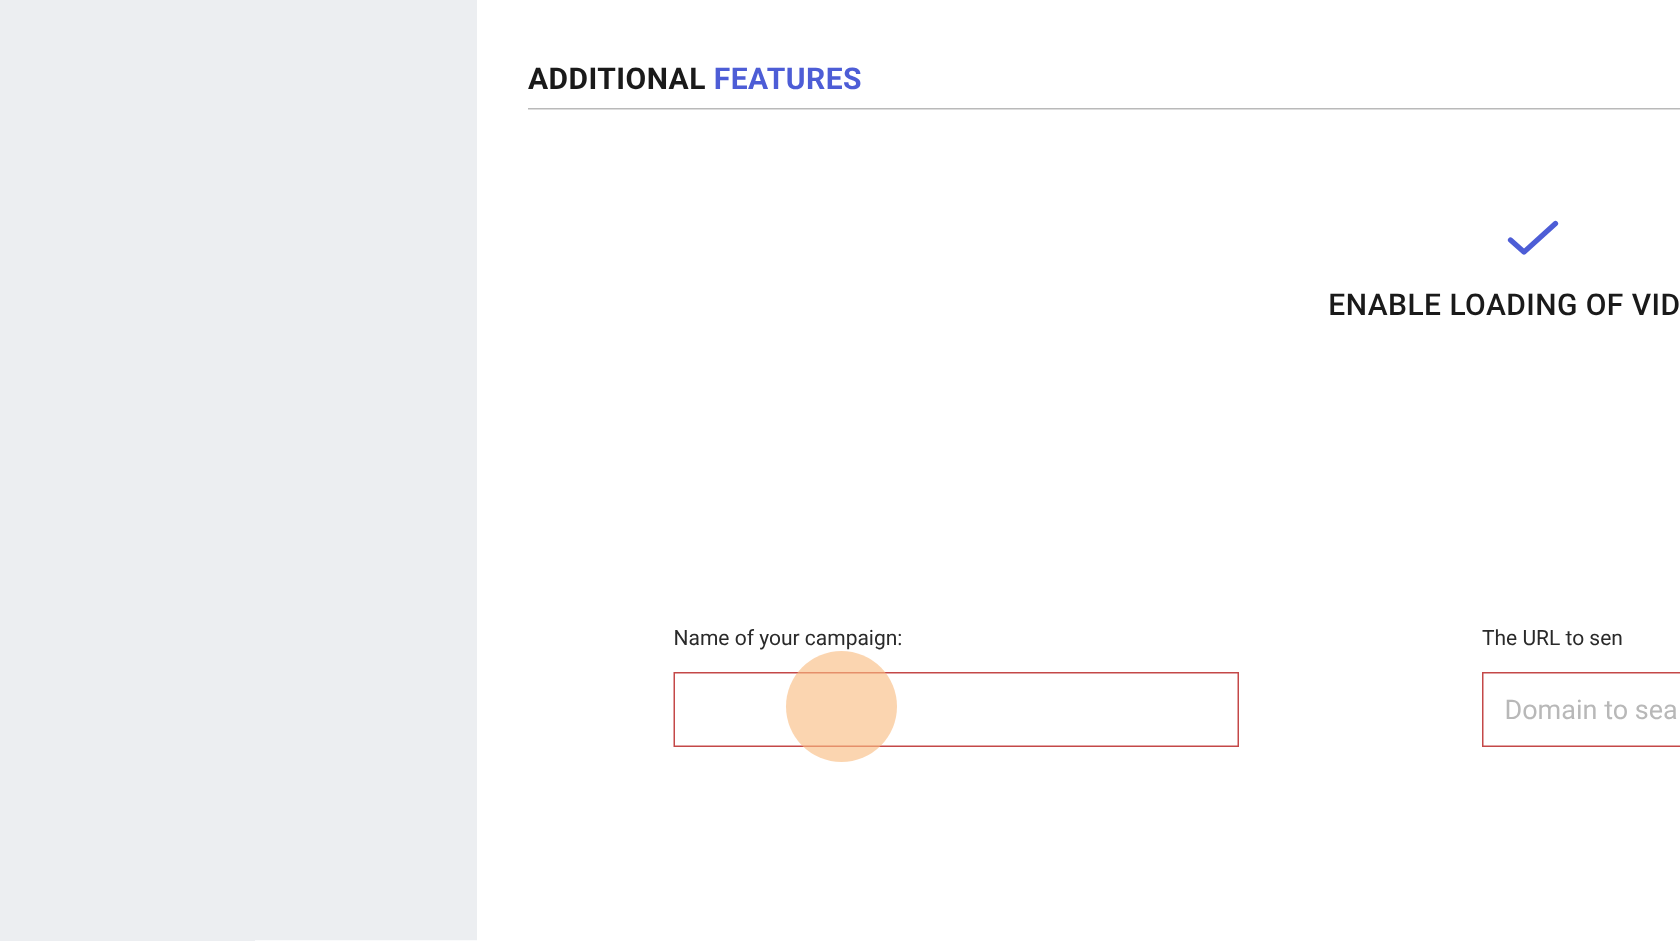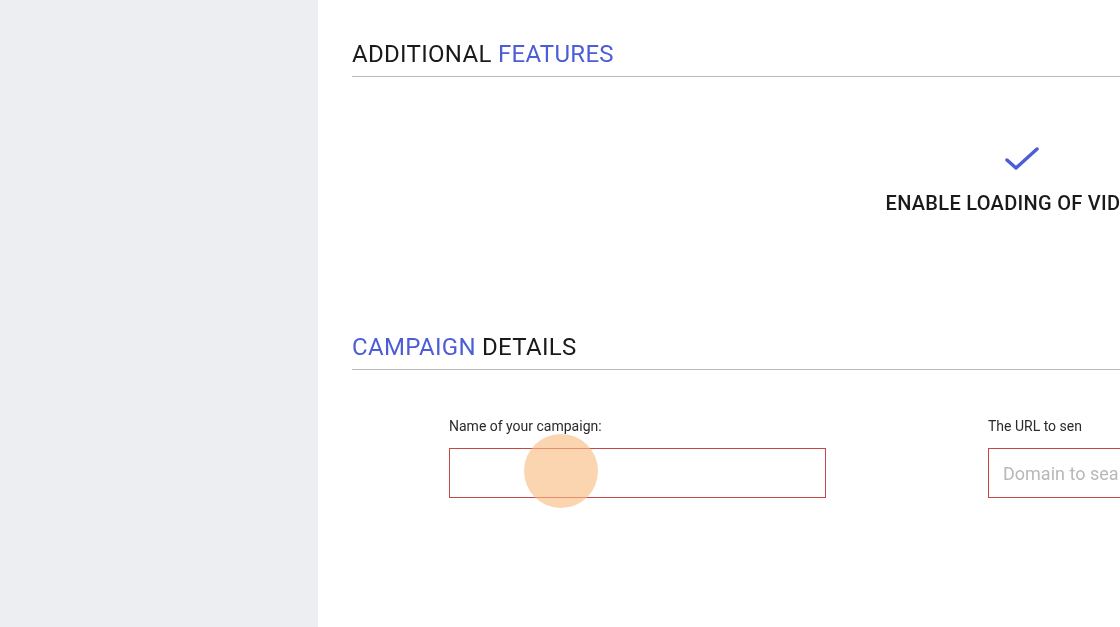--- a/index.html
+++ b/index.html
@@ -25,22 +25,22 @@
     }
     .content {
       position: absolute;
       left: 352px;
       top: 0;
       width: 768px;
       height: 627px;
       background: #ffffff;
     }
     .section-header {
-      font-size: 24px;
-      font-weight: 400;
+      font-size: 20px;
+      font-weight: 700;
       letter-spacing: 0.3px;
       color: #1a1a1a;
       margin-bottom: 8px;
     }
     .section-header .highlight {
       color: #4d5dd6;
     }
     .section-hr {
       border: none;
       border-top: 1px solid #b9b9b9;
@@ -146,26 +146,20 @@
 
   <div class="feature-block">
     <span class="checkmark-icon">
       <svg viewBox="0 0 36 28" fill="none" xmlns="http://www.w3.org/2000/svg">
         <path d="M3 15 L12 23 L33 4" stroke="#4d5dd6" stroke-width="3.5" stroke-linecap="round" stroke-linejoin="round"></path>
       </svg>
     </span>
     <div class="feature-label">ENABLE LOADING OF VIDEOS</div>
   </div>
 
-  <div class="section-campaign">
-    <h2 class="section-header">
-      <span class="highlight">CAMPAIGN </span><span>DETAILS</span>
-    </h2>
-    <hr class="section-hr">
-  </div>
 
   <div class="form-row">
     <div class="form-field-name">
       <label class="field-label">Name of your campaign:</label>
       <input type="text" class="text-input" value="" style="">
     </div>
     <div class="form-field-url">
       <label class="field-label">The URL to sen</label>
       <input type="text" class="text-input" placeholder="Domain to sea" style="">
     </div>

